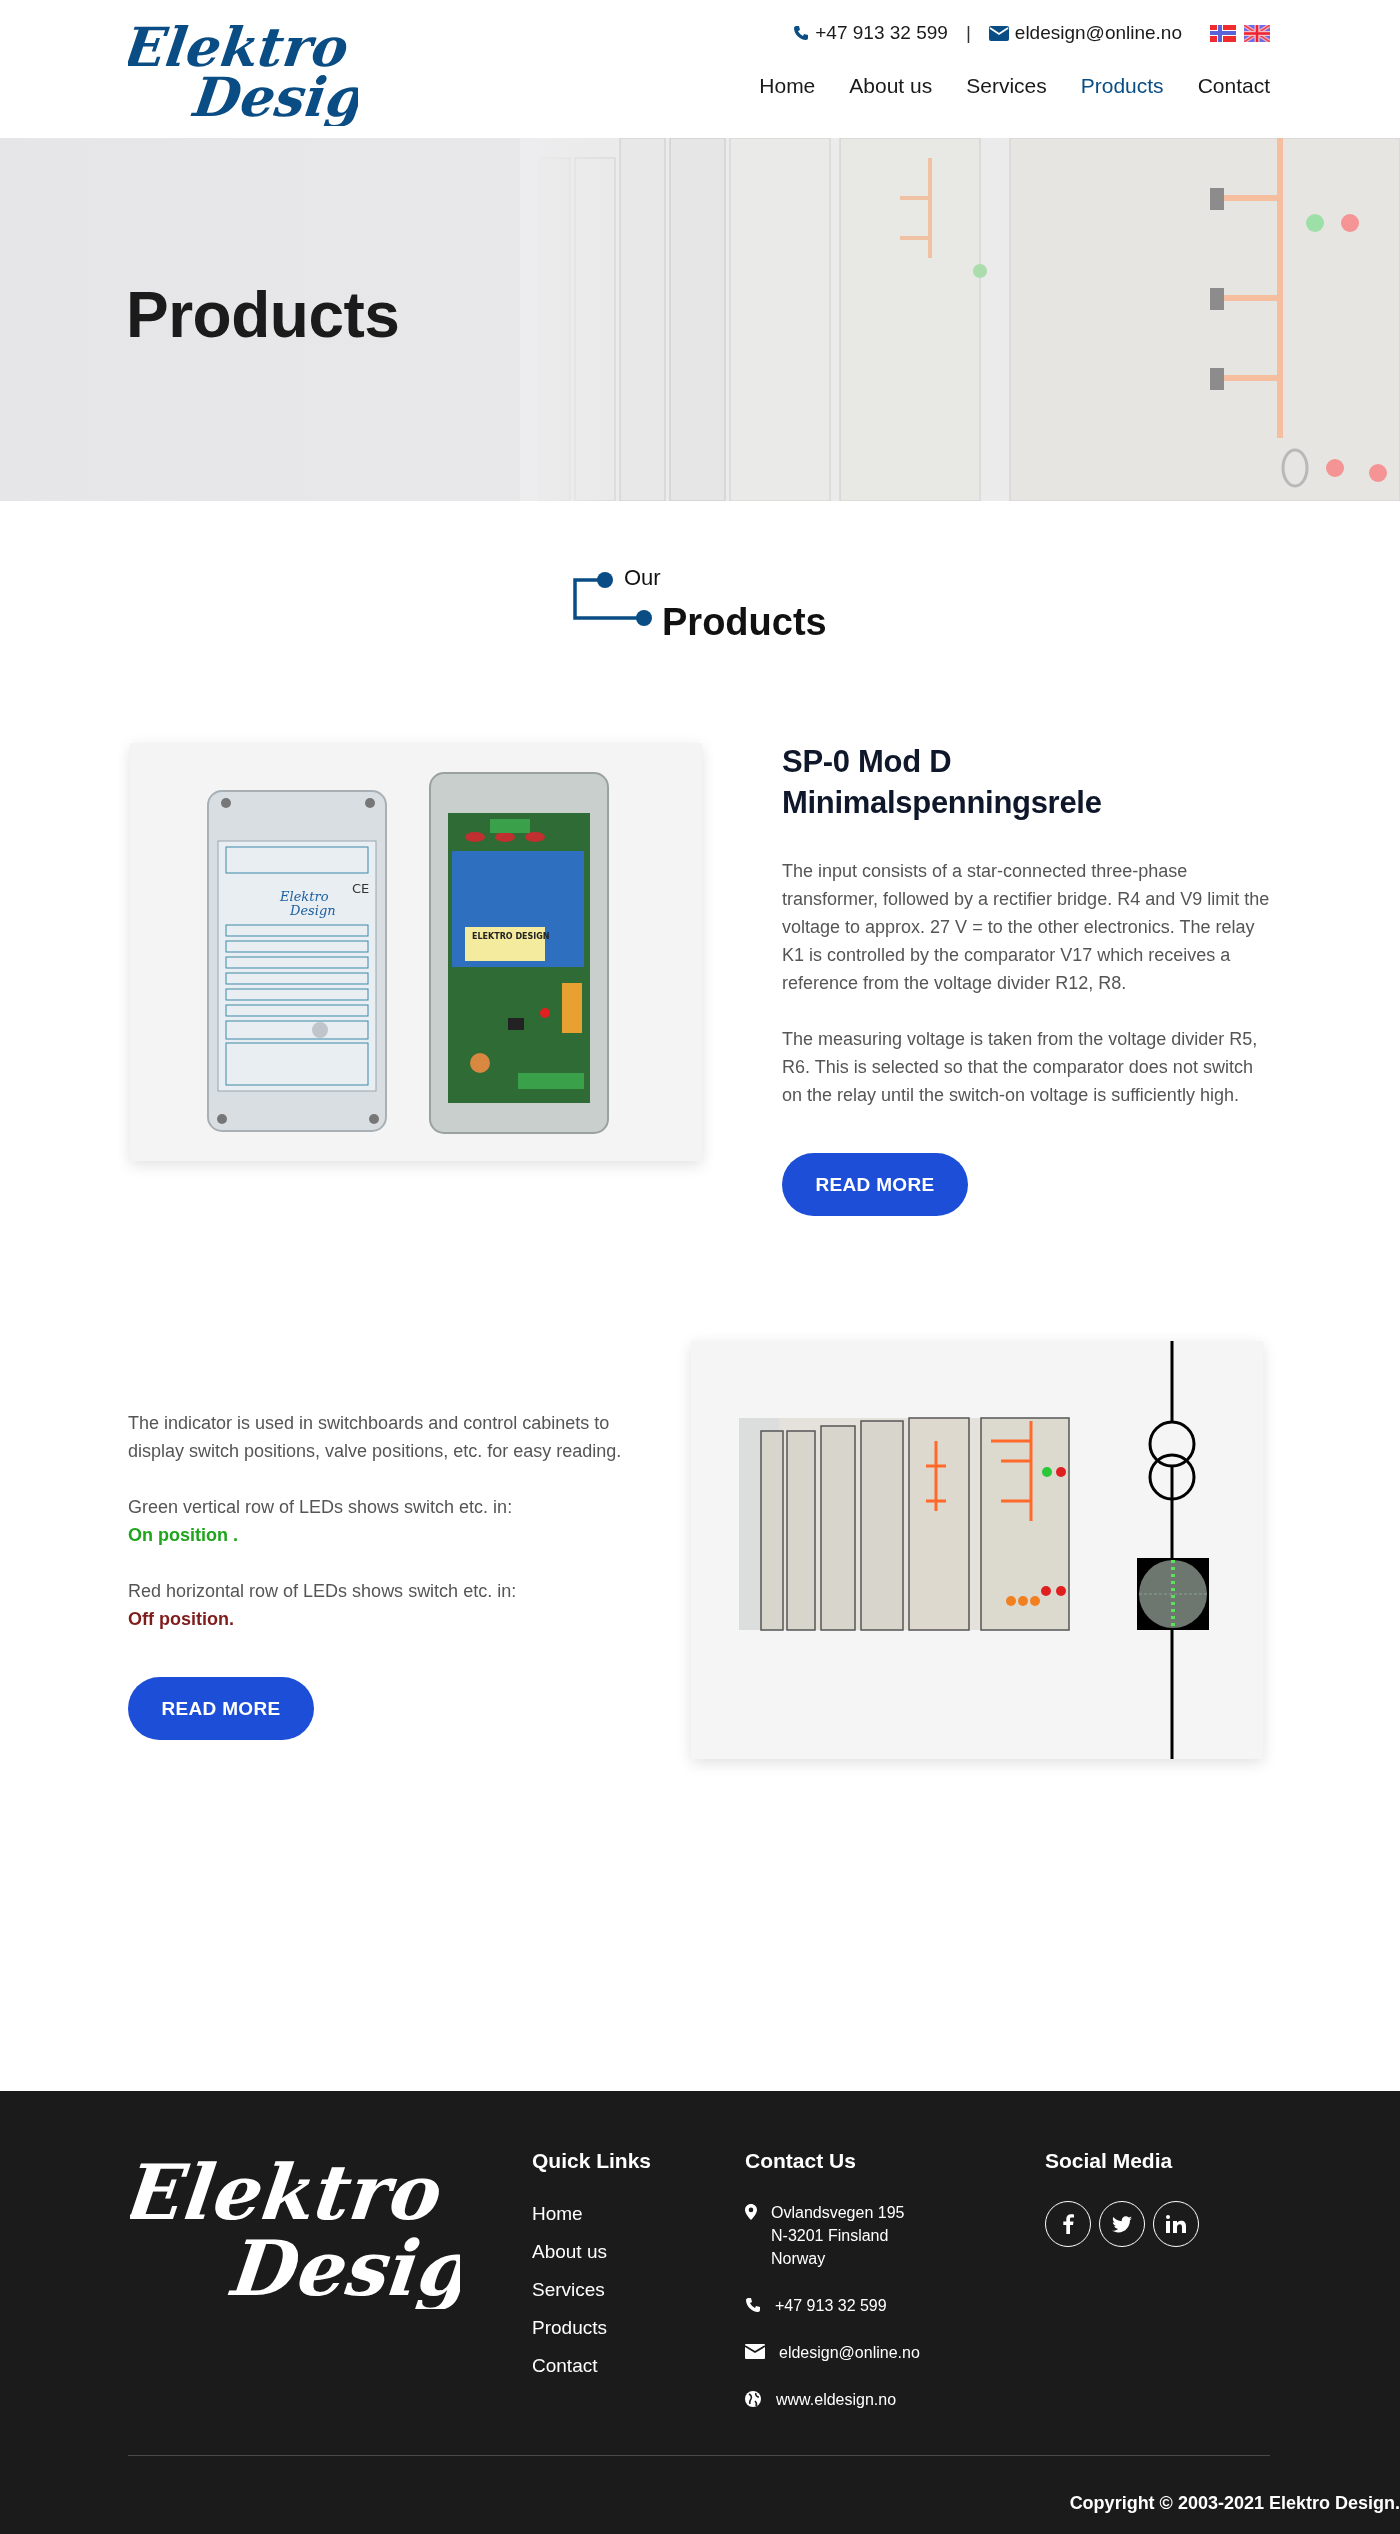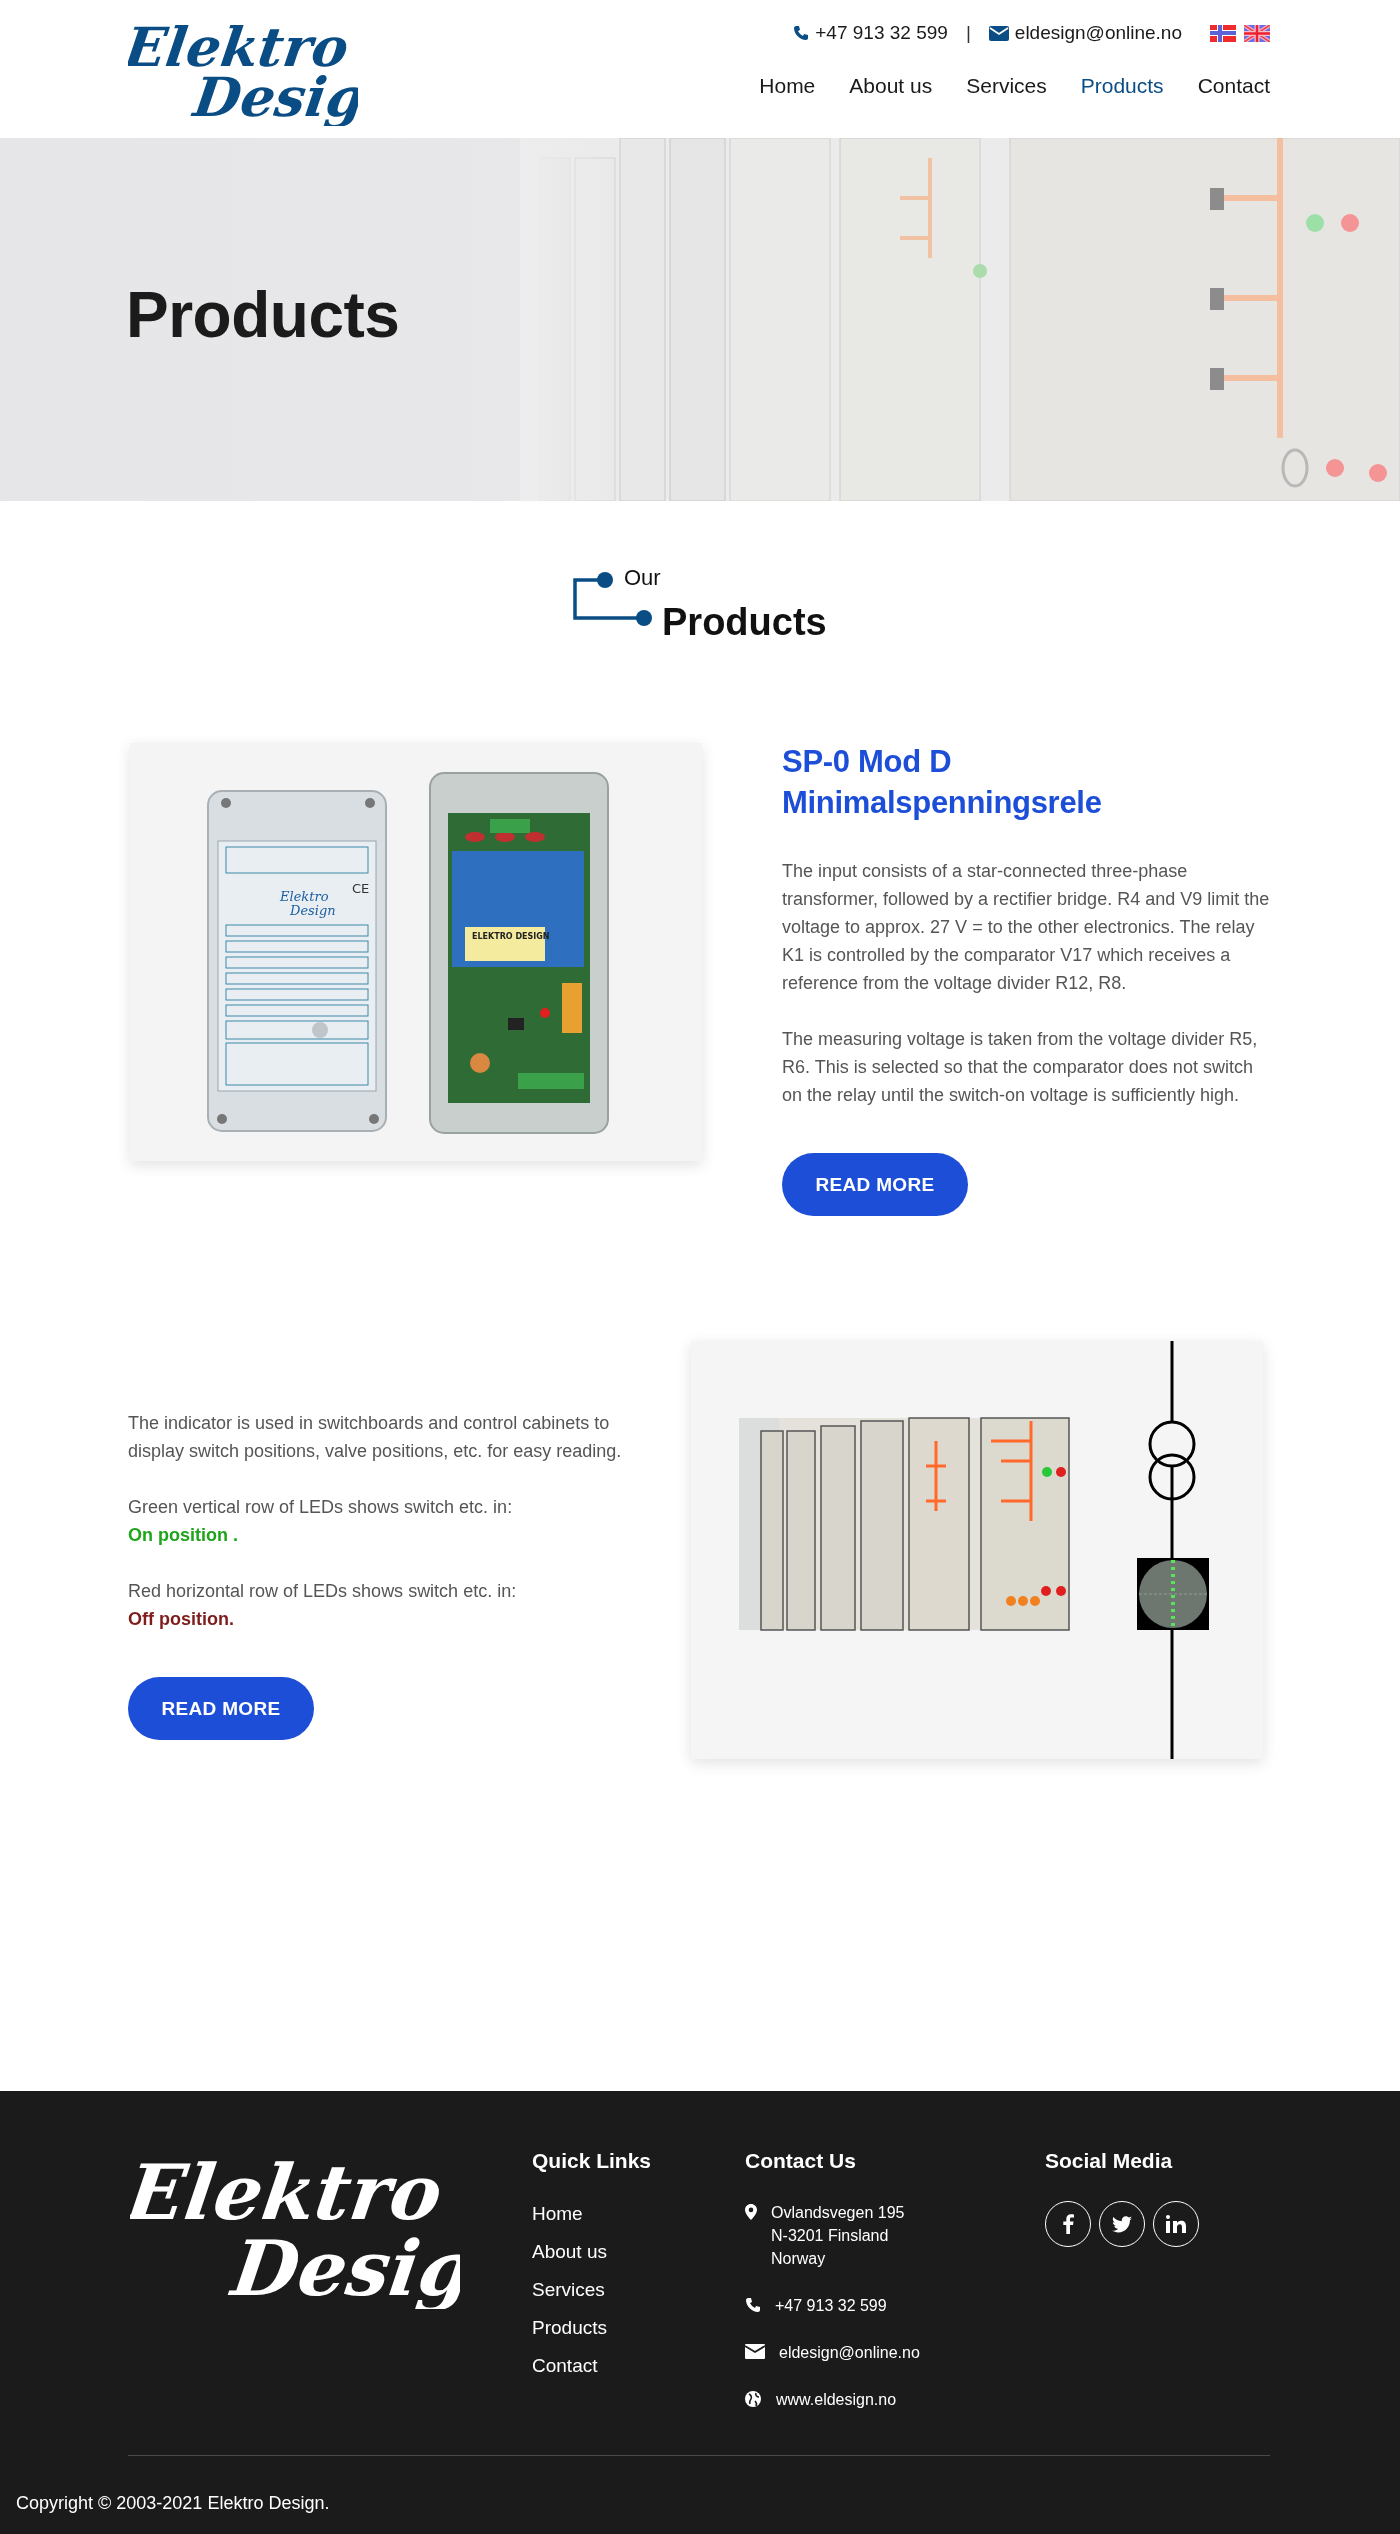--- a/index.html
+++ b/index.html
@@ -41,42 +41,42 @@
   
   .product { position: relative; }
   .p1 { height: 610px; }
   .p2 { height: 750px; }
   .img-card { position: absolute; background: #f5f5f5; box-shadow: 0 4px 14px rgba(0,0,0,0.12); overflow: hidden; }
   .p1 .img-card { left: 130px; top: 12px; width: 572px; height: 418px; }
   .p2 .img-card { left: 691px; top: 0; width: 572px; height: 418px; }
   .text-col { position: absolute; }
   .p1 .text-col { left: 782px; top: 10px; width: 490px; }
   .p2 .text-col { left: 128px; top: 34px; width: 520px; }
-  .p-title { font-size: 31px; font-weight: bold; color: #1d4ed8; line-height: 41px; letter-spacing: -0.3px; }
+  .p-title { font-size: 31px; font-weight: bold; color: #0f172a; line-height: 41px; letter-spacing: -0.3px; }
   .p-body { margin-top: 34px; font-size: 18px; color: #555; line-height: 28px; }
   .p-body p { margin-bottom: 28px; }
   .green { color: #1fa51b; font-weight: bold; }
   .red { color: #7f1d1d; font-weight: bold; }
   .btn { display: inline-block; background: #1d4ed8; color: #fff; font-weight: bold; font-size: 19px; border-radius: 32px; padding: 0; width: 186px; height: 63px; line-height: 63px; text-align: center; letter-spacing: 0.3px; margin-top: 16px; }
 
   
   .footer { background: #1b1b1b; height: 464px; position: relative; color: #fff; }
   .f-logo { position: absolute; left: 130px; top: 58px; width: 330px; height: 160px; }
   .f-col { position: absolute; top: 58px; }
   .f-col h4 { font-size: 21px; font-weight: bold; margin-bottom: 28px; }
   .f-links { left: 532px; }
   .f-links a { display: block; color: #fff; font-size: 19px; text-decoration: none; margin-bottom: 13px; line-height: 25px; }
   .f-contact { left: 745px; }
   .f-row { display: flex; font-size: 16px; line-height: 23px; margin-bottom: 24px; }
   .f-row .fi { width: 26px; flex: none; display: flex; justify-content: flex-start; padding-top: 3px; }
   .f-social { left: 1045px; }
   .circles { display: flex; gap: 8px; }
   .circle { width: 46px; height: 46px; border: 1.5px solid #fff; border-radius: 50%; display: flex; align-items: center; justify-content: center; font-weight: bold; font-size: 20px; }
   .f-rule { position: absolute; left: 128px; right: 130px; top: 364px; height: 1px; background: #4a4a4a; }
-  .copyright { position: absolute; left: 16px; right: 0; top: 402px; text-align: left; font-size: 18px; color: #fff; }
+  .copyright { position: absolute; left: 0; right: 0; top: 402px; text-align: right; font-size: 18px; color: #fff; font-weight: bold; }
 </style>
 </head>
 <body>
 
 <header class="header">
   <div class="logo">
     <svg viewBox="0 0 230 112">
       <text x="2" y="52" font-family="DejaVu Serif, serif" font-style="italic" font-weight="bold" font-size="54" fill="#0a4d84" transform="skewX(-8)">Elektro</text>
       <text x="78" y="102" font-family="DejaVu Serif, serif" font-style="italic" font-weight="bold" font-size="54" fill="#0a4d84" transform="skewX(-8)">Design</text>
     </svg>

